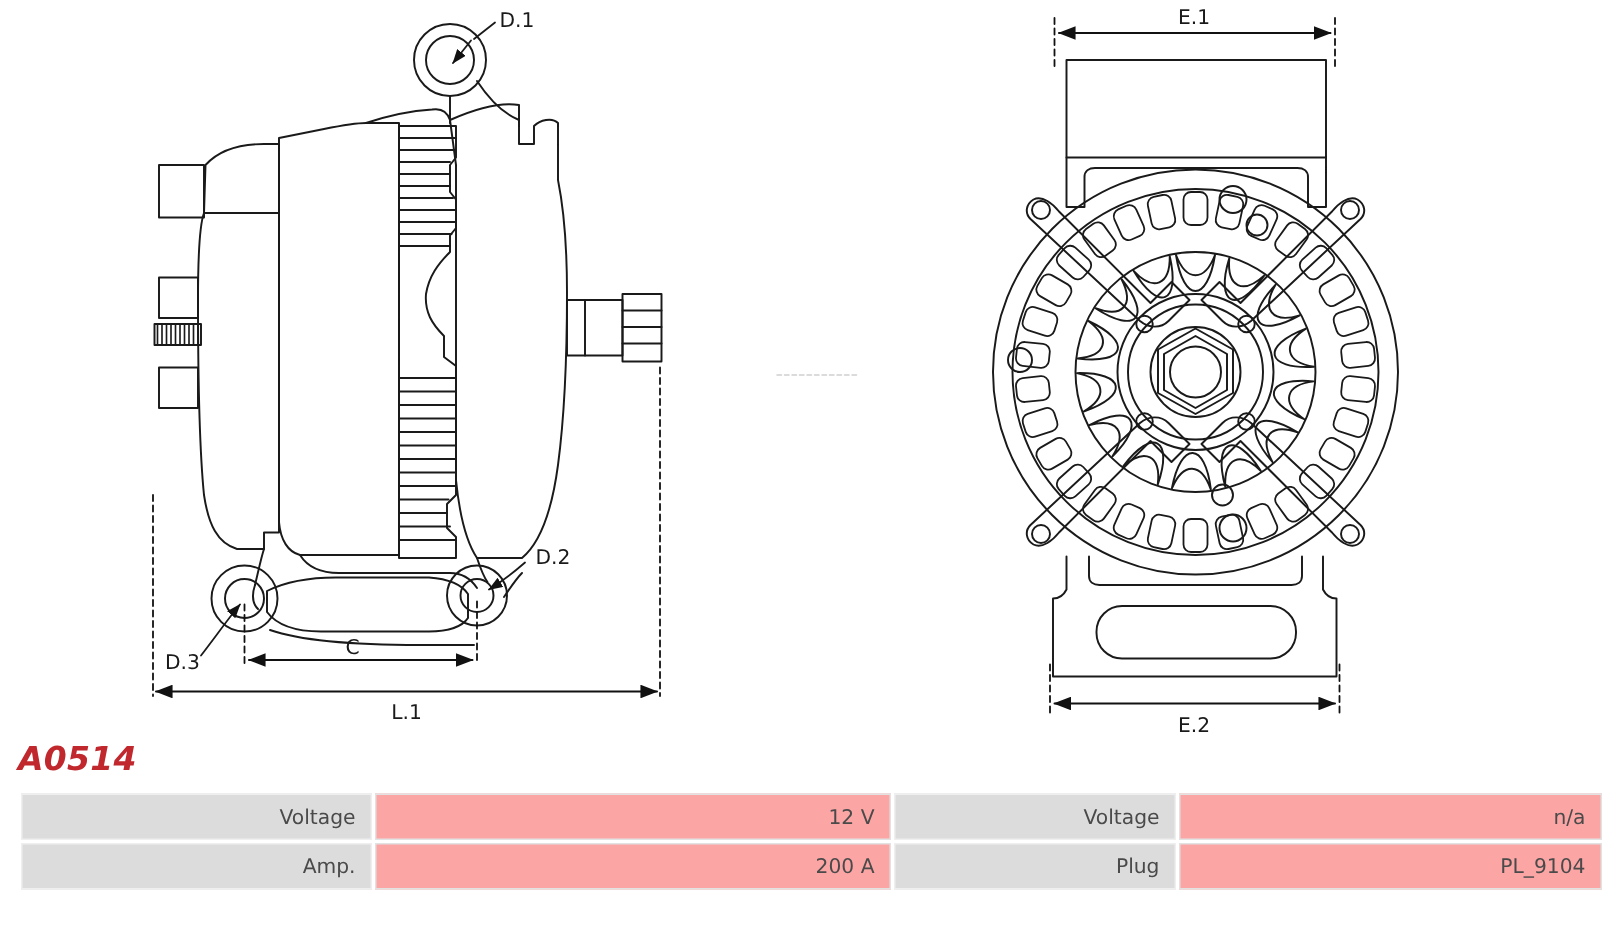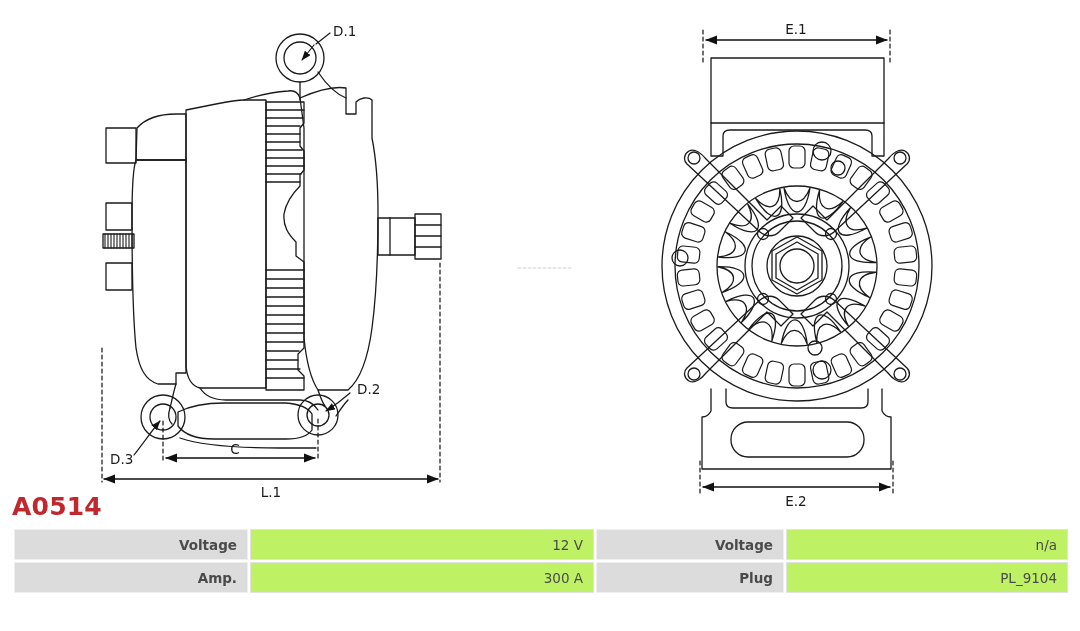--- a/index.html
+++ b/index.html
@@ -17,42 +17,43 @@
   }
   #root {
     position: relative;
     width: 1080px;
     height: 631px;
   }
   
   #drawing {
     position: absolute;
     left: 0;
-    top: 18px;
+    top: 0;
     width: 900px;
     height: 492px;
   }
   #drawing svg {
     display: block;
   }
   .dim-label {
     font-family: "DejaVu Sans", "Liberation Sans", sans-serif;
     font-size: 13.5px;
     fill: #1a1a1a;
   }
   
   #part-title {
     position: absolute;
     left: 12px;
     top: 495px;
-    font-size: 25px;
+    font-size: 22px;
     font-weight: 700;
     color: #c0282d;
     letter-spacing: 0.2px;
     line-height: 24px;
+    font-style: italic;
   }
   
   #spec-table {
     position: absolute;
     left: 12px;
     top: 527px;
     width: 1056px;
     border-collapse: separate;
     border-spacing: 2px 2px;
     table-layout: fixed;
@@ -64,24 +65,23 @@
     vertical-align: middle;
     text-align: right;
     color: #4a4a4a;
     font-size: 13.5px;
     white-space: nowrap;
     overflow: hidden;
   }
   #spec-table td.label {
     background: #dcdcdc;
     border: 1px solid #efefef;
-    font-weight: bold;
   }
   #spec-table td.value {
-    background: #bef264;
+    background: #fca5a5;
     border: 1px solid #e2e2e2;
   }
   #spec-table td.empty-label {
     background: #dcdcdc;
     border: 1px solid #efefef;
   }
   #spec-table td.empty-value {
     background: #ffffff;
     border: 1px solid #e2e2e2;
   }
@@ -508,20 +508,20 @@
     </colgroup>
     <tbody>
       <tr>
         <td class="label">Voltage</td>
         <td class="value">12 V</td>
         <td class="label">Voltage</td>
         <td class="value">n/a</td>
       </tr>
       <tr>
         <td class="label">Amp.</td>
-        <td class="value">300 A</td>
+        <td class="value">200 A</td>
         <td class="label">Plug</td>
         <td class="value">PL_9104</td>
       </tr>
     </tbody>
   </table>
 
 </div>
 
 </body></html>

